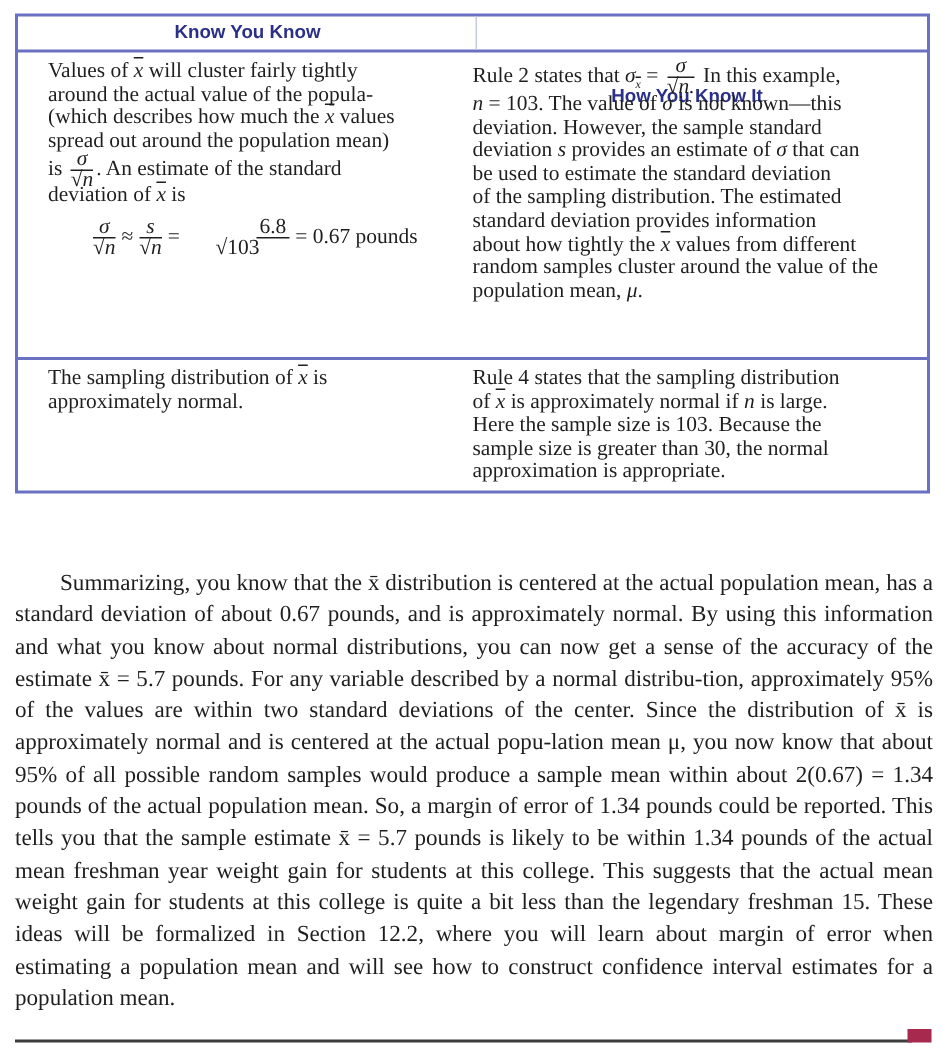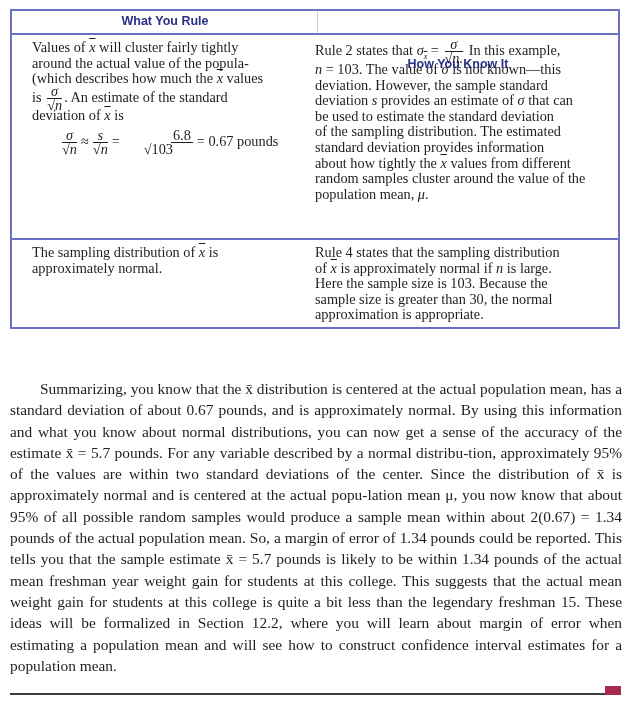--- a/index.html
+++ b/index.html
@@ -46,29 +46,30 @@
   }
   .para .indent { display: inline-block; width: 30px; }
   .endrule { position: absolute; left: 10px; top: 693px; width: 598px; height: 2px; background: #3d3d3d; }
   .endmark { position: absolute; left: 605px; top: 686px; width: 16px; height: 9px; background: #a8294e; }
 </style>
 </head>
 <body>
 
 <div class="tbl">
   <div class="hdr">
-    <div class="h h1">What You Rule</div>
+    <div class="h h1">Know You Know</div>
     <div class="vsep"></div>
     <div class="h h2">How You Know It</div>
   </div>
 
   <div class="cell c11">
     <span class="line">Values of <span class="xbar">x</span> will cluster fairly tightly</span>
     <span class="line">around the actual value of the popula-</span>
     <span class="line">(which describes how much the <span class="xbar">x</span> values</span>
+    <span class="line">spread out around the population mean)</span>
     <span class="line" style="margin-top:-2px">is <span class="frac"><span class="num">σ</span><span class="den"><span class="sqrt">√</span>n</span></span>. An estimate of the standard</span>
     <span class="line" style="margin-top:-4px">deviation of <span class="xbar">x</span> is</span>
     <span class="formula">
       <span class="frac"><span class="num">σ</span><span class="den">√n</span></span><span>≈</span><span class="frac"><span class="num">s</span><span class="den">√n</span></span><span>=</span><span class="frac"><span class="num up">6.8</span><span class="den" style="font-style:normal">√103</span></span><span>= 0.67 pounds</span>
     </span>
   </div>
 
   <div class="cell c12">
     <span class="line" style="margin-top:-2px">Rule 2 states that <span class="it">σ</span><sub style="font-size:8px" class="xbar">x</sub> = <span class="frac"><span class="num">σ</span><span class="den"><span class="sqrt">√</span>n.</span></span> In this example,</span>
     <span class="line" style="margin-top:-3px"><span class="it">n</span> = 103. The value of <span class="it">σ</span> is not known—this</span>

